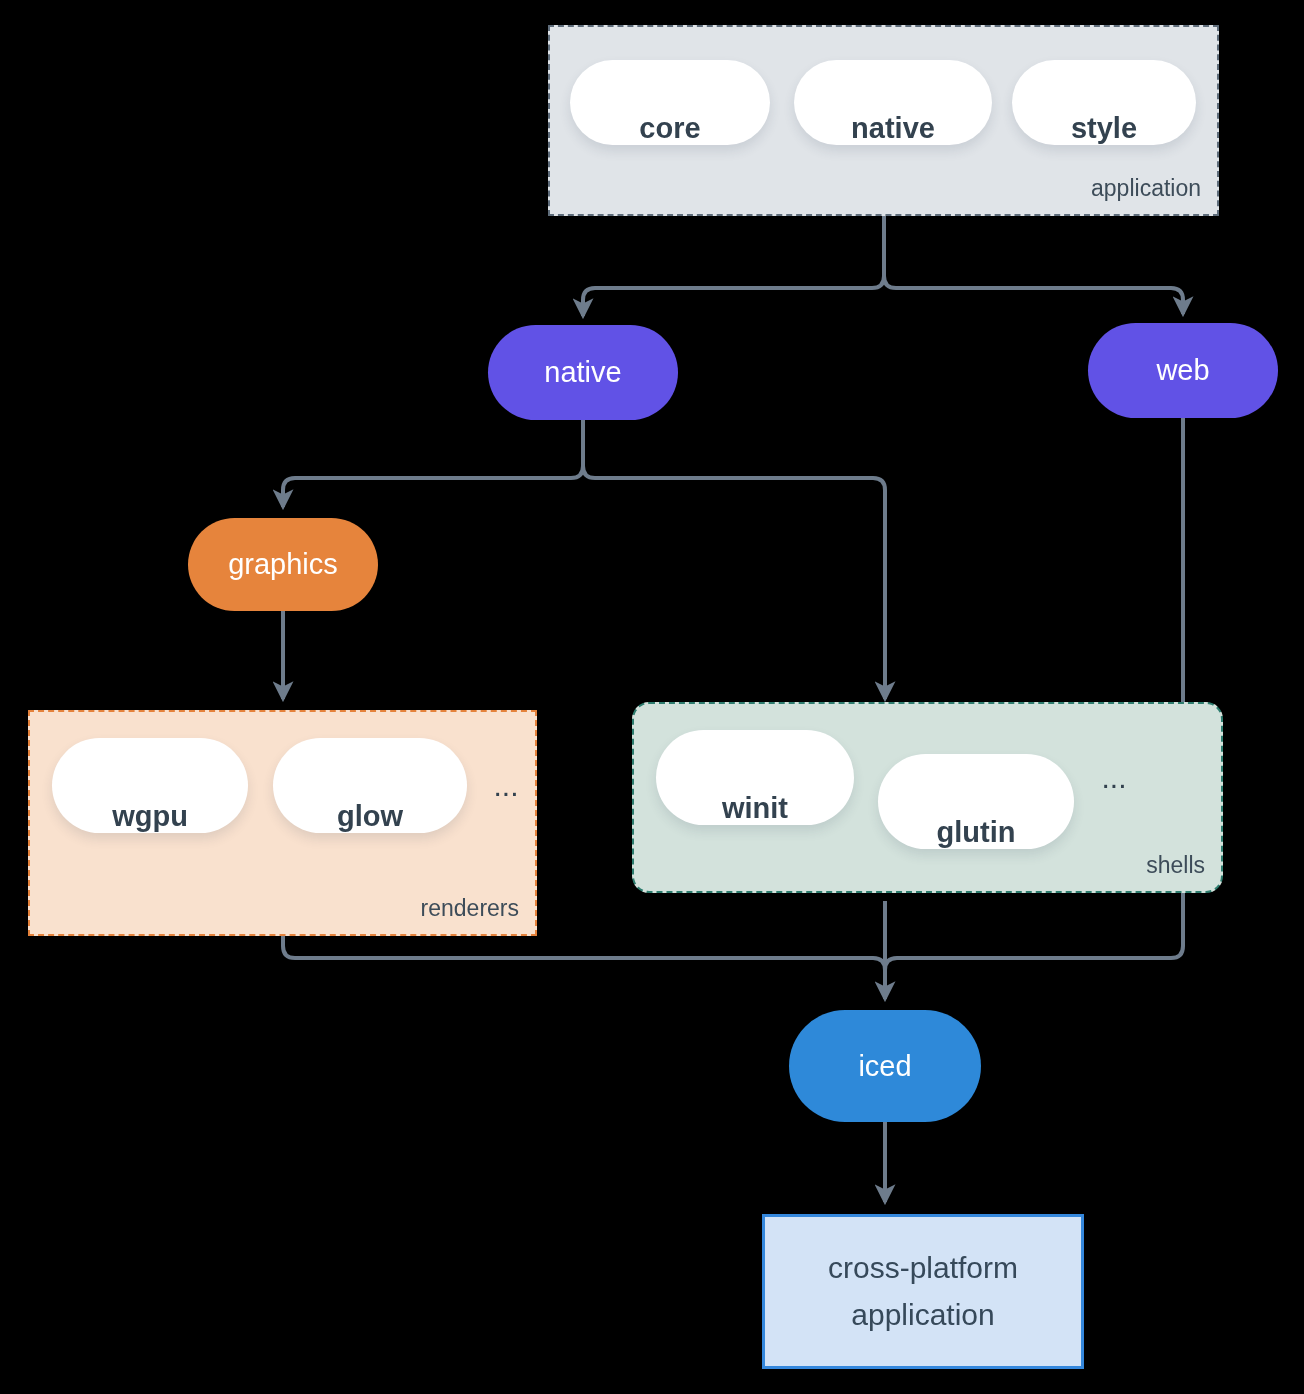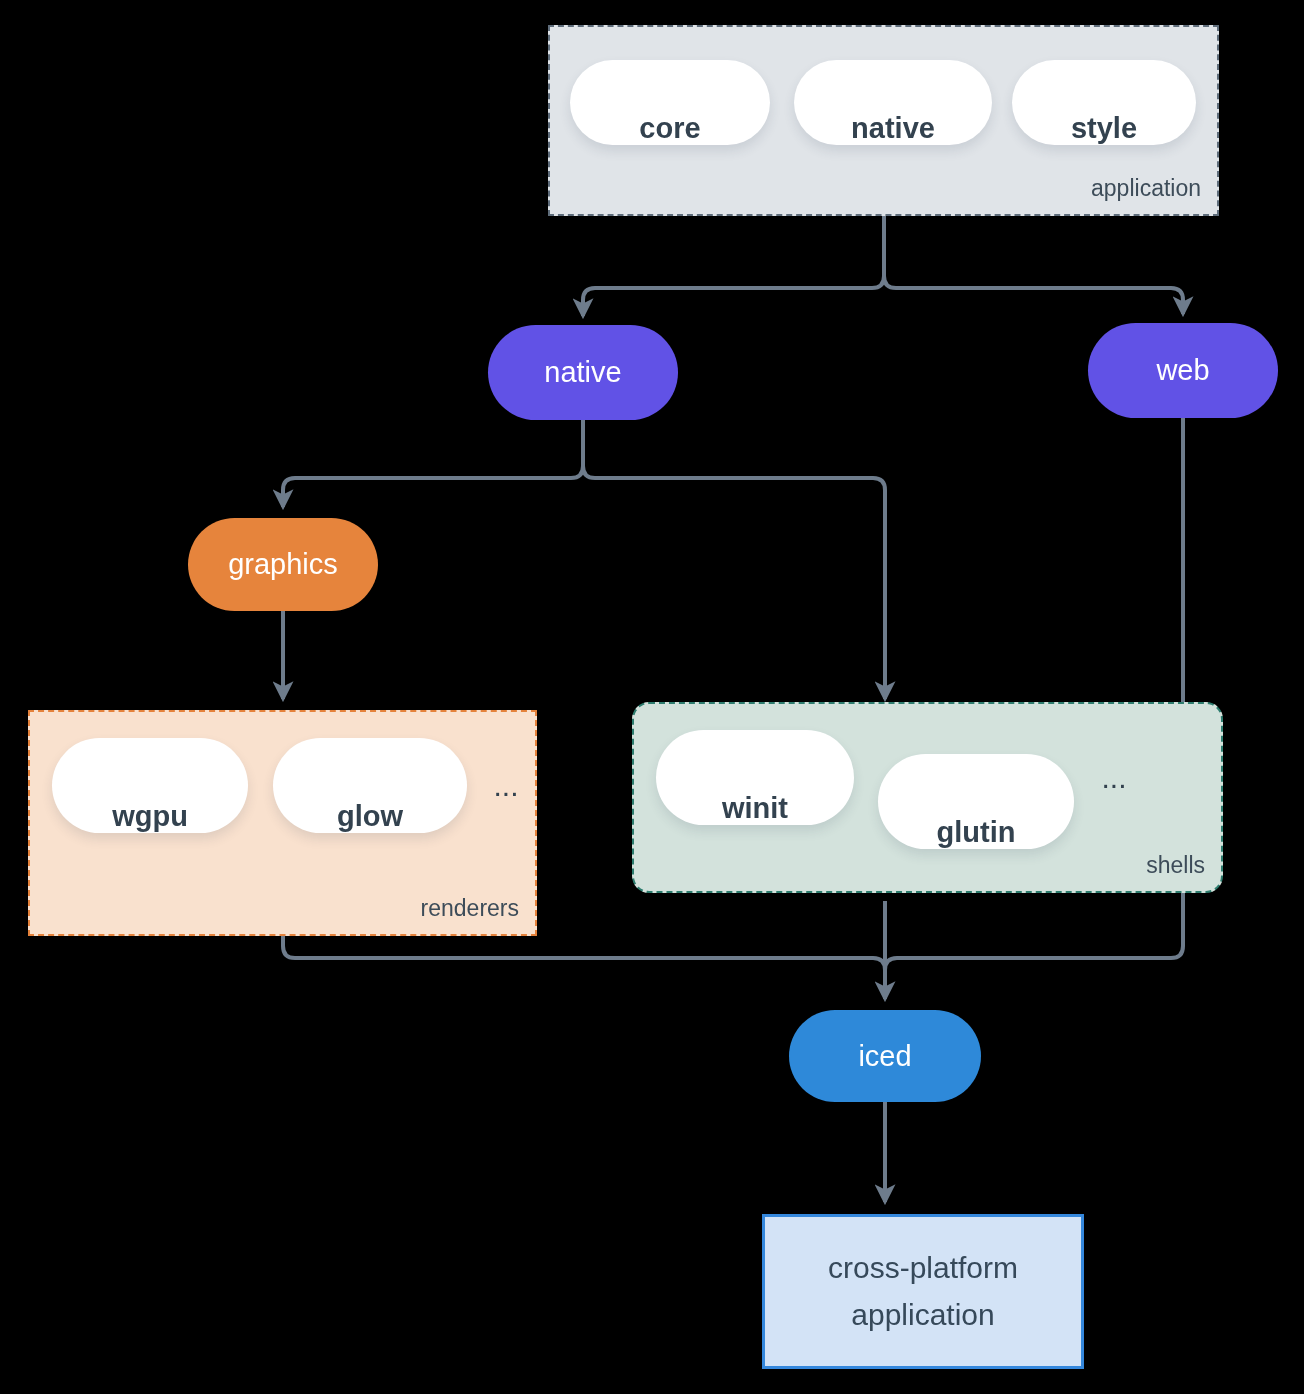--- a/index.html
+++ b/index.html
@@ -74,21 +74,21 @@
     border-radius: 60px;
     display: flex;
     align-items: center;
     justify-content: center;
     font-size: 29px;
     color: var(--text-light);
   }
   .node.native   { left: 488px;  top: 325px;  width: 190px; height: 95px; background: var(--native-fill); }
   .node.web      { left: 1088px; top: 323px;  width: 190px; height: 95px; background: var(--web-fill); }
   .node.graphics { left: 188px;  top: 518px;  width: 190px; height: 93px; background: var(--graphics-fill); }
-  .node.iced     { left: 789px;  top: 1010px; width: 192px; height: 92px; background: var(--iced-fill); text-align: right; }
+  .node.iced     { left: 789px;  top: 1010px; width: 192px; height: 112px; background: var(--iced-fill); text-align: right; }
   .appbox {
     position: absolute;
     left: 724px; top: 1214px;
     width: 322px; height: 155px;
     box-sizing: border-box;
     background: var(--application-fill);
     border: 3px solid var(--application-border);
     display: flex;
     align-items: center;
     justify-content: center;

